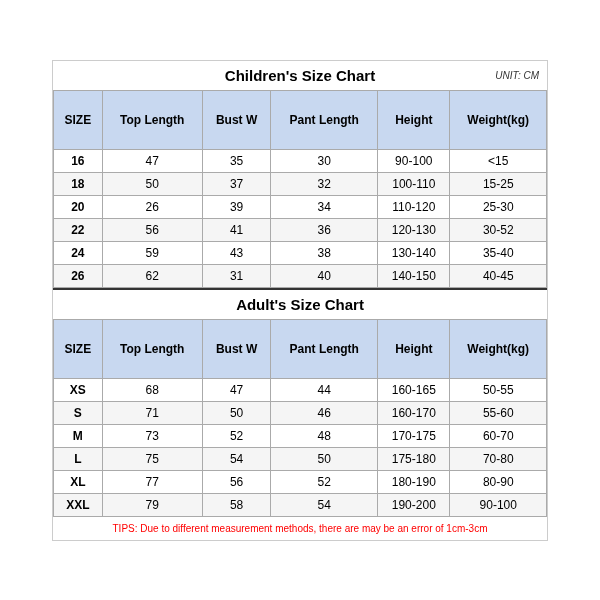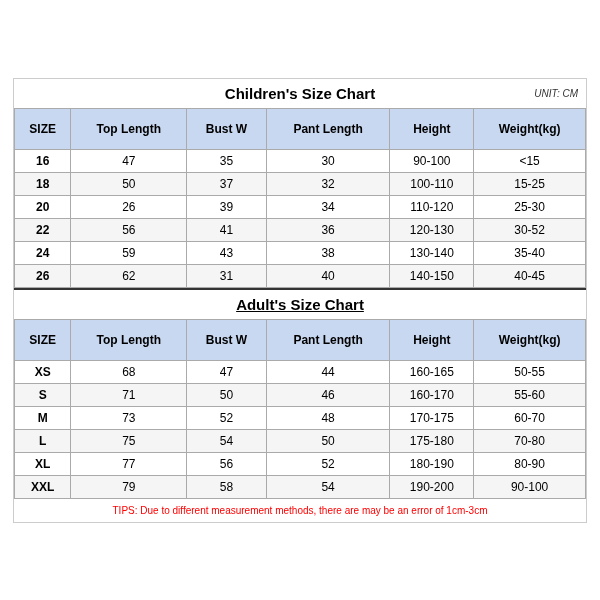--- a/index.html
+++ b/index.html
@@ -7,21 +7,21 @@
       background: #fff;
       font-family: Arial, sans-serif;
       display: flex;
       justify-content: center;
       align-items: center;
       width: 600px;
       height: 600px;
       overflow: hidden;
     }
     .container {
-      width: 574px;
+      width: 496px;
       border: 1px solid #ccc;
       background: #fff;
     }
     .section-title {
       text-align: center;
       font-weight: bold;
       font-size: 15px;
       padding: 6px 4px;
       background: #fff;
       position: relative;
@@ -36,21 +36,21 @@
       color: #333;
       font-style: italic;
     }
     table {
       width: 100%;
       border-collapse: collapse;
     }
     th {
       background: #c8d8f0;
       border: 1px solid #aaa;
-      padding: 13px 4px;
+      padding: 22px 4px;
       font-size: 12px;
       font-weight: bold;
       text-align: center;
     }
     td {
       border: 1px solid #aaa;
       padding: 4px 4px;
       font-size: 12px;
       text-align: center;
     }
@@ -65,21 +65,20 @@
     }
     .tips {
       text-align: center;
       font-size: 10px;
       color: red;
       padding: 6px 4px;
       background: #fff;
     }
     .divider {
       border-top: 2px solid #333;
-      text-decoration: underline;
     }
   </style>
 </head>
 <body>
 
 <div class="container">
 
   <div class="section-title">
     <span>Children's Size Chart</span>
     <span class="unit-label">UNIT: CM</span>

